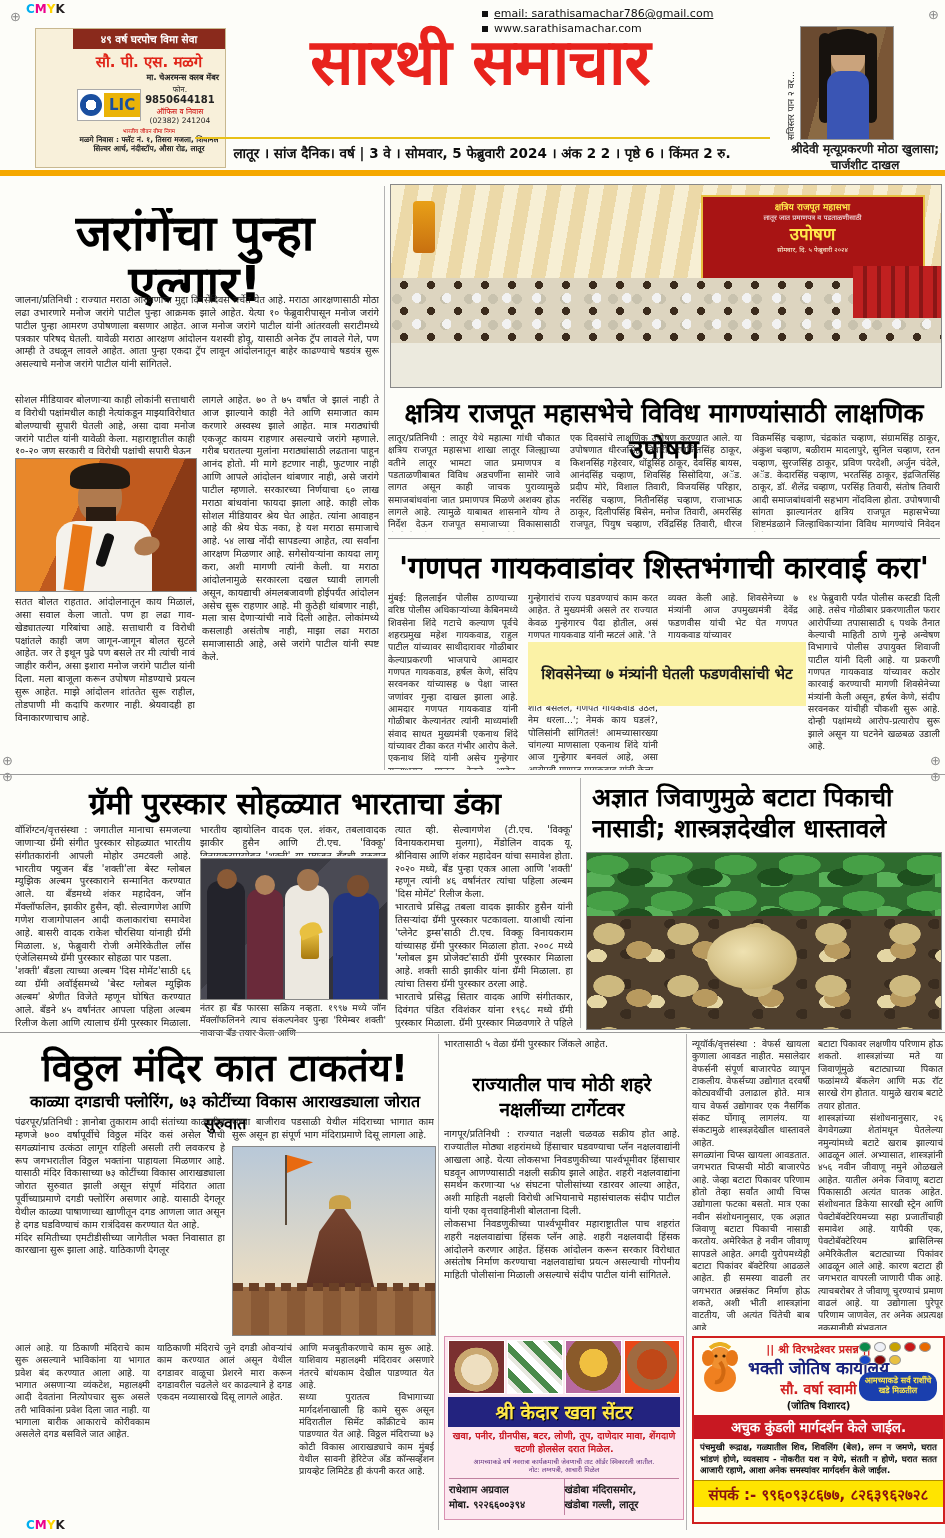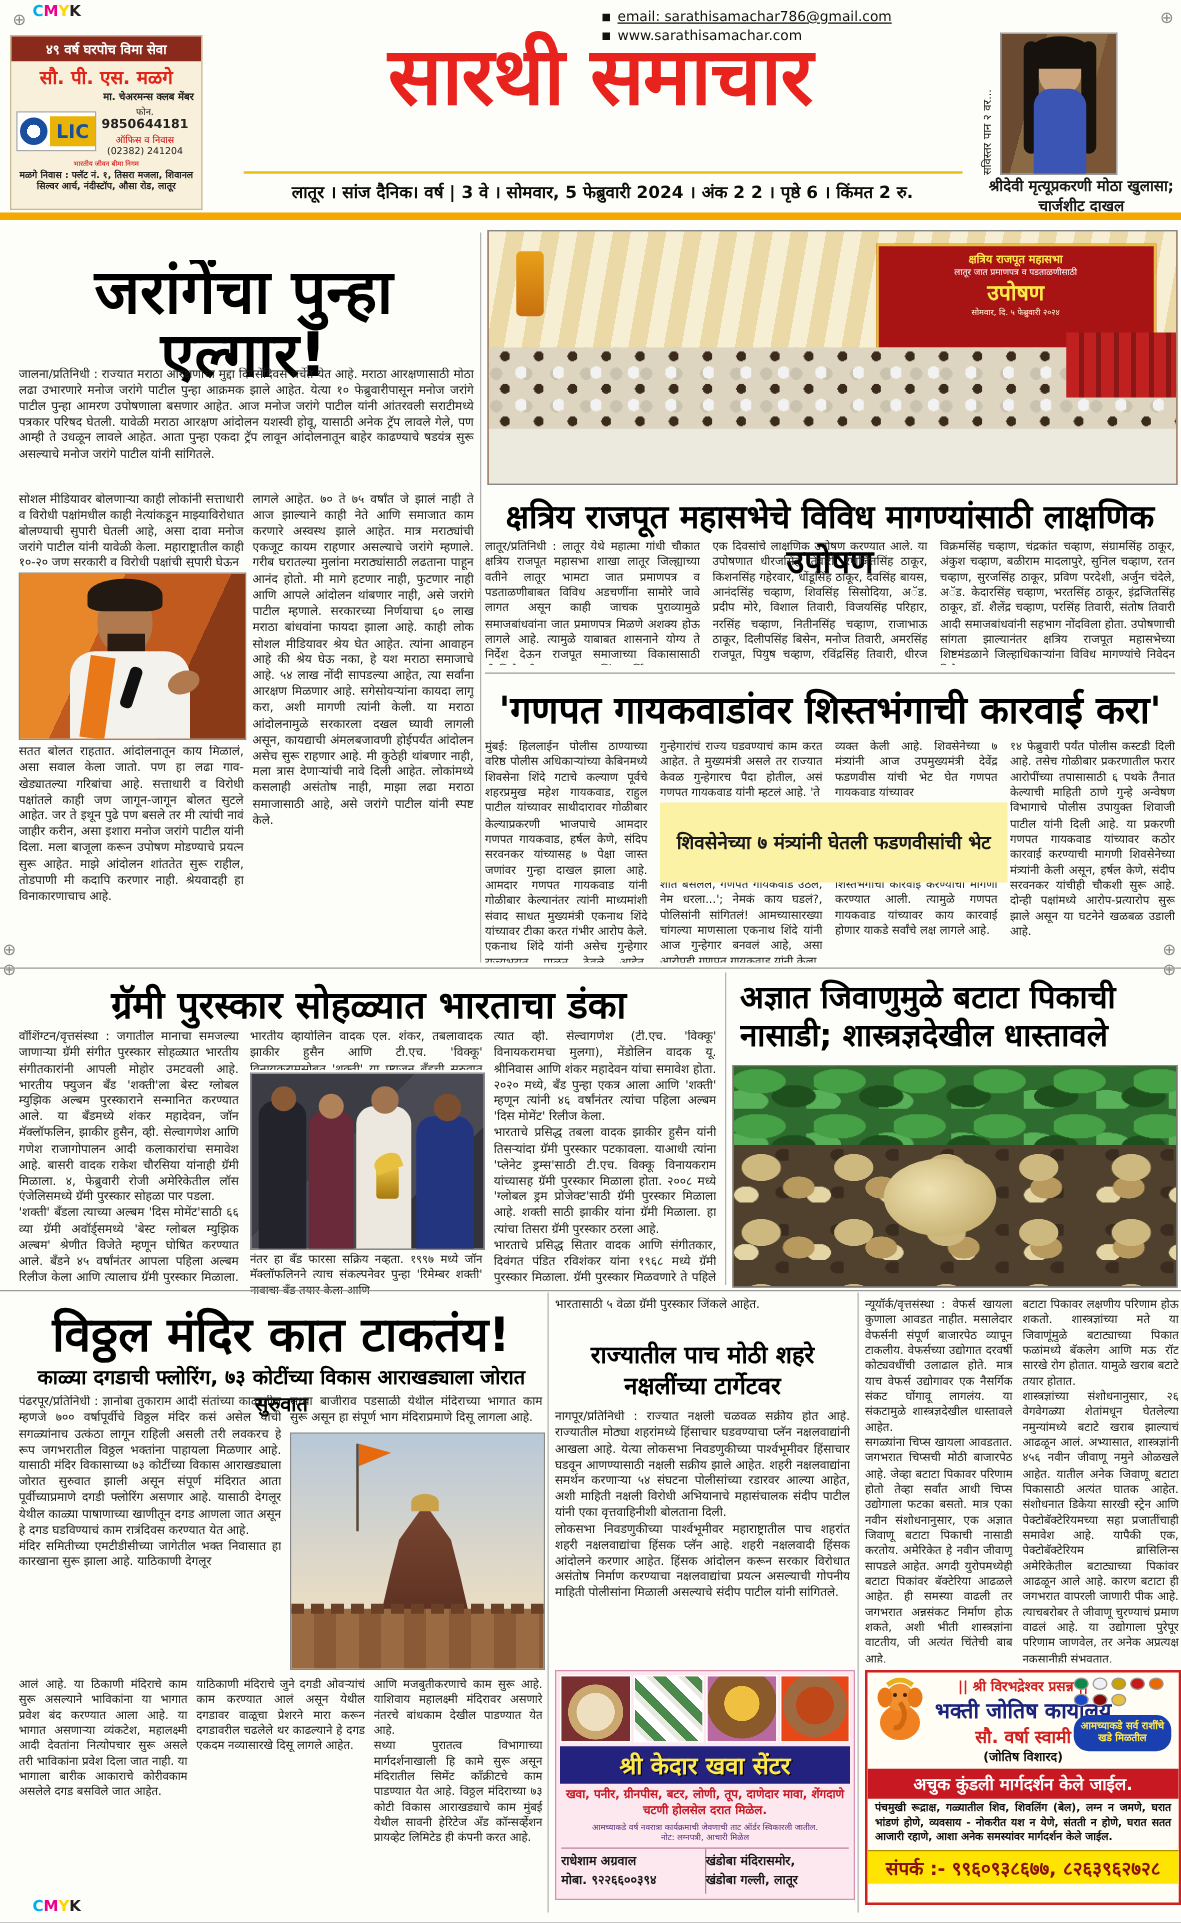--- a/index.html
+++ b/index.html
@@ -87,21 +87,21 @@
   <div class="cmyk" style="left:26px;top:2px;"><span class="c">C</span><span class="m">M</span><span class="y">Y</span><span class="k">K</span></div>
   <div class="cmyk" style="left:26px;top:1518px;position:absolute;"><span class="c">C</span><span class="m">M</span><span class="y">Y</span><span class="k">K</span></div>
   <div class="reg" style="left:10px;top:10px;">⊕</div>
   <div class="reg" style="left:928px;top:8px;">⊕</div>
   <div class="reg" style="left:2px;top:754px;">⊕</div>
   <div class="reg" style="left:2px;top:770px;">⊕</div>
   <div class="reg" style="left:930px;top:754px;">⊕</div>
   <div class="reg" style="left:930px;top:770px;">⊕</div>
   <div class="reg" style="left:926px;top:1488px;">⊕</div>
 
-  <div class="abs licbox" style="left:8px;top:28px;width:152px;height:138px;">
+  <div class="abs licbox" style="left:35px;top:28px;width:152px;height:138px;padding-left:37px;">
     <div class="licband">४९ वर्ष घरपोच विमा सेवा</div>
     <div class="licname">सौ. पी. एस. मळगे</div>
     <div class="licmember">मा. चेअरमन्स क्लब मेंबर</div>
     <div class="licrow">
       <div class="liclogo">
         <div class="licroundel"></div>
         <span class="lictext">LIC</span>
       </div>
       <div class="licphones">
         <span>फोन.</span><br>
@@ -150,21 +150,21 @@
     <div style="position:absolute;left:52px;top:66px;width:20px;height:66px;background:#e87818;transform:rotate(8deg);"></div>
     <div style="position:absolute;left:84px;top:74px;width:10px;height:34px;background:#111;transform:rotate(18deg);border-radius:4px;"></div>
     <div style="position:absolute;left:118px;top:78px;width:26px;height:18px;border-radius:50%;background:#b07a4e;transform:rotate(-20deg);"></div>
   </div>
 
   <div class="abs body" style="left:15px;top:596px;width:180px;height:172px;">सतत बोलत राहतात. आंदोलनातून काय मिळालं, असा सवाल केला जातो. पण हा लढा गाव-खेड्यातल्या गरिबांचा आहे. सत्ताधारी व विरोधी पक्षांतले काही जण जागून-जागून बोलत सुटले आहेत. जर ते इथून पुढे पण बसले तर मी त्यांची नावं जाहीर करीन, असा इशारा मनोज जरांगे पाटील यांनी दिला. मला बाजूला करून उपोषण मोडण्याचे प्रयत्न सुरू आहेत. माझे आंदोलन शांततेत सुरू राहील, तोडपाणी मी कदापि करणार नाही. श्रेयवादही हा विनाकारणाचाच आहे.</div>
   <div class="abs body" style="left:202px;top:394px;width:177px;height:374px;">लागले आहेत. ७० ते ७५ वर्षांत जे झालं नाही ते आज झाल्याने काही नेते आणि समाजात काम करणारे अस्वस्थ झाले आहेत. मात्र मराठ्यांची एकजूट कायम राहणार असल्याचे जरांगे म्हणाले. गरीब घरातल्या मुलांना मराठ्यांसाठी लढताना पाहून आनंद होतो. मी मागे हटणार नाही, फुटणार नाही आणि आपले आंदोलन थांबणार नाही, असे जरांगे पाटील म्हणाले. सरकारच्या निर्णयाचा ६० लाख मराठा बांधवांना फायदा झाला आहे. काही लोक सोशल मीडियावर श्रेय घेत आहेत. त्यांना आवाहन आहे की श्रेय घेऊ नका, हे यश मराठा समाजाचे आहे. ५४ लाख नोंदी सापडल्या आहेत, त्या सर्वांना आरक्षण मिळणार आहे. सगेसोयऱ्यांना कायदा लागू करा, अशी मागणी त्यांनी केली. या मराठा आंदोलनामुळे सरकारला दखल घ्यावी लागली असून, कायद्याची अंमलबजावणी होईपर्यंत आंदोलन असेच सुरू राहणार आहे. मी कुठेही थांबणार नाही, मला त्रास देणाऱ्यांची नावे दिली आहेत. लोकांमध्ये कसलाही असंतोष नाही, माझा लढा मराठा समाजासाठी आहे, असे जरांगे पाटील यांनी स्पष्ट केले.</div>
 
   <div class="vline" style="left:384px;top:186px;height:584px;"></div>
 
-  <div class="photo" style="left:390px;top:184px;width:550px;height:202px;border:1px solid #888;background:#f97316;">
+  <div class="photo" style="left:390px;top:184px;width:550px;height:202px;border:1px solid #888;background:#6d28d9;">
     <div class="canopy"></div>
     <div class="banner">
       <div class="l1">क्षत्रिय राजपूत महासभा</div>
       <div class="l2">लातूर जात प्रमाणपत्र व पडताळणीसाठी</div>
       <div class="l3">उपोषण</div>
       <div class="l4">सोमवार, दि. ५ फेब्रुवारी २०२४</div>
     </div>
     <div style="position:absolute;left:4%;top:8%;width:22px;height:52px;background:linear-gradient(#e8a018,#c87010);border-radius:4px;"></div>
     <div class="crowd"></div>
     <div class="mat"></div>
@@ -176,21 +176,20 @@
   <div class="abs body" style="left:570px;top:432px;width:172px;height:100px;font-size:9.2px;">एक दिवसांचे लाक्षणिक उपोषण करण्यात आले. या उपोषणात धीरजसिंह तिवारी, रणजितसिंह ठाकूर, किशनसिंह गहेरवार, धोंडूसिंह ठाकूर, देवसिंह बायस, आनंदसिंह चव्हाण, शिवसिंह सिसोदिया, अॅड. प्रदीप मोरे, विशाल तिवारी, विजयसिंह परिहार, नरसिंह चव्हाण, नितीनसिंह चव्हाण, राजाभाऊ ठाकूर, दिलीपसिंह बिसेन, मनोज तिवारी, अमरसिंह राजपूत, पियुष चव्हाण, रविंद्रसिंह तिवारी, धीरज ठाकूर,</div>
   <div class="abs body" style="left:752px;top:432px;width:188px;height:100px;font-size:9.2px;">विक्रमसिंह चव्हाण, चंद्रकांत चव्हाण, संग्रामसिंह ठाकूर, अंकुश चव्हाण, बळीराम मादलापुरे, सुनिल चव्हाण, रतन चव्हाण, सुरजसिंह ठाकूर, प्रविण परदेशी, अर्जुन चंदेले, अॅड. केदारसिंह चव्हाण, भरतसिंह ठाकूर, इंद्रजितसिंह ठाकूर, डॉ. शैलेंद्र चव्हाण, परसिंह तिवारी, संतोष तिवारी आदी समाजबांधवांनी सहभाग नोंदविला होता. उपोषणाची सांगता झाल्यानंतर क्षत्रिय राजपूत महासभेच्या शिष्टमंडळाने जिल्हाधिकाऱ्यांना विविध मागण्यांचे निवेदन दिले.</div>
 
   <div class="hline" style="left:388px;top:538px;width:552px;"></div>
 
   <div class="abs headline center" style="left:388px;top:546px;width:552px;font-size:30px;">'गणपत गायकवाडांवर शिस्तभंगाची कारवाई करा'</div>
   <div class="abs body" style="left:388px;top:592px;width:130px;height:178px;font-size:9.2px;">मुंबई: हिललाईन पोलीस ठाण्याच्या वरिष्ठ पोलीस अधिकाऱ्यांच्या केबिनमध्ये शिवसेना शिंदे गटाचे कल्याण पूर्वचे शहरप्रमुख महेश गायकवाड, राहुल पाटील यांच्यावर साथीदारावर गोळीबार केल्याप्रकरणी भाजपाचे आमदार गणपत गायकवाड, हर्षल केणे, संदिप सरवनकर यांच्यासह ७ पेक्षा जास्त जणांवर गुन्हा दाखल झाला आहे. आमदार गणपत गायकवाड यांनी गोळीबार केल्यानंतर त्यांनी माध्यमांशी संवाद साधत मुख्यमंत्री एकनाथ शिंदे यांच्यावर टीका करत गंभीर आरोप केले. एकनाथ शिंदे यांनी असेच गुन्हेगार राज्यभरात पाळून ठेवले आहेत. मुख्यमंत्री एकनाथ शिंदे हे महाराष्ट्रामध्ये</div>
   <div class="abs body" style="left:528px;top:592px;width:130px;height:46px;font-size:9.2px;">गुन्हेगारांचं राज्य घडवण्याचं काम करत आहेत. ते मुख्यमंत्री असले तर राज्यात केवळ गुन्हेगारच पैदा होतील, असं गणपत गायकवाड यांनी म्हटलं आहे. 'ते</div>
   <div class="abs body" style="left:528px;top:702px;width:130px;height:68px;font-size:9.2px;">शांत बसलेले, गणपत गायकवाड उठले, नेम धरला...'; नेमकं काय घडलं?, पोलिसांनी सांगितलं! आमच्यासारख्या चांगल्या माणसाला एकनाथ शिंदे यांनी आज गुन्हेगार बनवलं आहे, असा आरोपही गणपत गायकवाड यांनी केला.</div>
   <div class="abs body" style="left:668px;top:592px;width:130px;height:46px;font-size:9.2px;">व्यक्त केली आहे. शिवसेनेच्या ७ मंत्र्यांनी आज उपमुख्यमंत्री देवेंद्र फडणवीस यांची भेट घेत गणपत गायकवाड यांच्यावर</div>
-  <div class="abs body" style="left:668px;top:702px;width:130px;height:68px;font-size:9.2px;">शिस्तभंगाची कारवाई करण्याची मागणी करण्यात आली. त्यामुळे गणपत गायकवाड यांच्यावर काय कारवाई होणार याकडे सर्वांचे लक्ष लागले आहे.</div>
   <div class="abs body" style="left:808px;top:592px;width:132px;height:178px;font-size:9.2px;">१४ फेब्रुवारी पर्यंत पोलीस कस्टडी दिली आहे. तसेच गोळीबार प्रकरणातील फरार आरोपींच्या तपासासाठी ६ पथके तैनात केल्याची माहिती ठाणे गुन्हे अन्वेषण विभागाचे पोलीस उपायुक्त शिवाजी पाटील यांनी दिली आहे. या प्रकरणी गणपत गायकवाड यांच्यावर कठोर कारवाई करण्याची मागणी शिवसेनेच्या मंत्र्यांनी केली असून, हर्षल केणे, संदीप सरवनकर यांचीही चौकशी सुरू आहे. दोन्ही पक्षांमध्ये आरोप-प्रत्यारोप सुरू झाले असून या घटनेने खळबळ उडाली आहे.</div>
   <div class="abs ybox" style="left:528px;top:642px;width:270px;height:56px;">शिवसेनेच्या ७ मंत्र्यांनी घेतली फडणवीसांची भेट</div>
 
   <div class="hline" style="left:0;top:774px;width:945px;"></div>
 
   <div class="abs headline center" style="left:15px;top:782px;width:560px;font-size:30px;">ग्रॅमी पुरस्कार सोहळ्यात भारताचा डंका</div>
   <div class="abs body" style="left:15px;top:824px;width:176px;height:204px;">वॉशिंग्टन/वृत्तसंस्था : जगातील मानाचा समजल्या जाणाऱ्या ग्रॅमी संगीत पुरस्कार सोहळ्यात भारतीय संगीतकारांनी आपली मोहोर उमटवली आहे. भारतीय फ्युजन बँड 'शक्ती'ला बेस्ट ग्लोबल म्युझिक अल्बम पुरस्काराने सन्मानित करण्यात आले. या बँडमध्ये शंकर महादेवन, जॉन मॅक्लॉफलिन, झाकीर हुसैन, व्ही. सेल्वागणेश आणि गणेश राजागोपालन आदी कलाकारांचा समावेश आहे. बासरी वादक राकेश चौरसिया यांनाही ग्रॅमी मिळाला. ४, फेब्रुवारी रोजी अमेरिकेतील लॉस एंजेलिसमध्ये ग्रॅमी पुरस्कार सोहळा पार पडला.
 'शक्ती' बँडला त्याच्या अल्बम 'दिस मोमेंट'साठी ६६ व्या ग्रॅमी अवॉर्ड्समध्ये 'बेस्ट ग्लोबल म्युझिक अल्बम' श्रेणीत विजेते म्हणून घोषित करण्यात आले. बँडने ४५ वर्षांनंतर आपला पहिला अल्बम रिलीज केला आणि त्यालाच ग्रॅमी पुरस्कार मिळाला. ब्रिटिश गिटार वादक जॉन मॅक्लॉफलिनने</div>
   <div class="abs body" style="left:200px;top:824px;width:186px;height:32px;">भारतीय व्हायोलिन वादक एल. शंकर, तबलावादक झाकीर हुसैन आणि टी.एच. 'विक्कू' विनायकरामसोबत 'शक्ती' या फ्युजन बँडची सुरुवात केली. पण १९७७</div>
 

